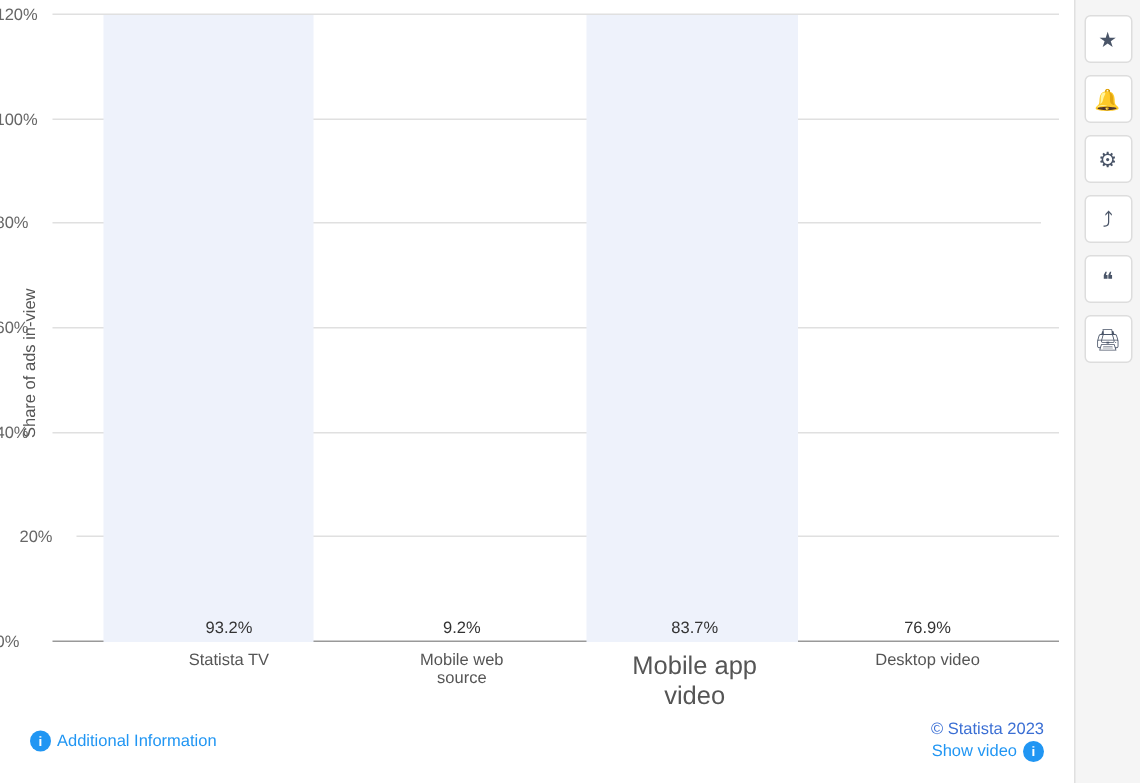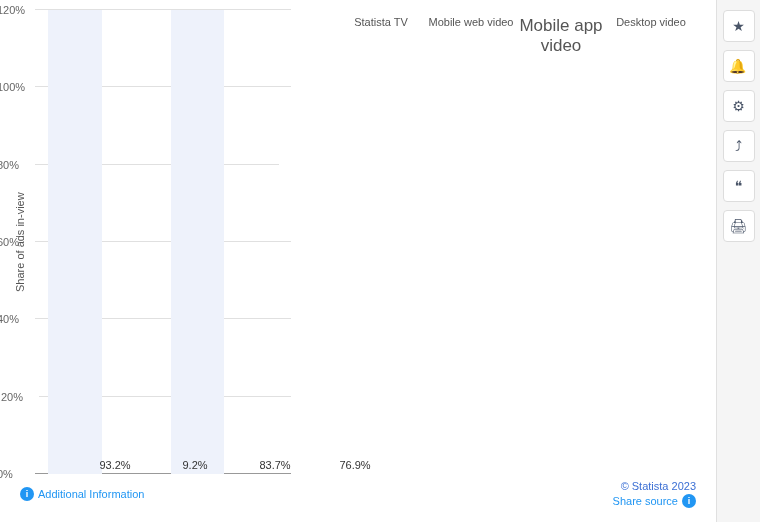--- a/index.html
+++ b/index.html
@@ -40,21 +40,21 @@
       display: flex;
       align-items: center;
       justify-content: center;
       padding: 0 4px;
       white-space: nowrap;
     }
 
     .chart-inner {
       flex: 1;
       display: flex;
-      flex-direction: row;
+      flex-direction: column;
     }
 
     .grid-and-bars {
       flex: 1;
       position: relative;
       margin-left: 5px;
     }
 
     .grid-line {
       position: absolute;
@@ -175,21 +175,21 @@
             </div>
             <div class="grid-line" style="bottom: 66.67%; position: absolute; left: 0px; right: 12px; border-top: 1px solid rgb(224, 224, 224);">
               <span class="grid-label">80%</span>
             </div>
             <div class="grid-line" style="bottom: 50%; position: absolute; left: 0px; right: 0px; border-top: 1px solid rgb(224, 224, 224); text-align: center;">
               <span class="grid-label">60%</span>
             </div>
             <div class="grid-line" style="bottom: 33.33%; position: absolute; left: 0px; right: 0px; border-top: 1px solid rgb(224, 224, 224);">
               <span class="grid-label">40%</span>
             </div>
-            <div class="grid-line" style="bottom: 16.67%; position: absolute; left: 4px; right: 0px; border-top: 1px solid rgb(224, 224, 224);">
+            <div class="grid-line" style="bottom: 16.67%; position: absolute; left: 16px; right: 0px; border-top: 1px solid rgb(224, 224, 224);">
               <span class="grid-label">20%</span>
             </div>
             <div class="grid-line" style="bottom: 0%; position: absolute; left: 0px; right: 0px; border-top: 1px solid rgb(153, 153, 153);">
               <span class="grid-label">0%</span>
             </div>
             <div style="position: absolute; top: 0px; bottom: 0px; left: 5%; width: 21%; background: rgb(238, 242, 251); z-index: 0;"></div>
             <div style="position: absolute; top: 0px; bottom: 0px; left: 53%; width: 21%; background: rgb(238, 242, 251); z-index: 0;"></div>
             <div style="position: absolute; inset: 0px 10px 0px 40px; display: flex; align-items: flex-end; justify-content: space-around; z-index: 1;">
               <div style="display: flex; flex-direction: column; align-items: center; width: 90px;">
                 <span style="font-size: 11px; color: rgb(51, 51, 51); margin-bottom: 3px;">93.2%</span>
@@ -205,35 +205,35 @@
               </div>
               <div style="display: flex; flex-direction: column; align-items: center; width: 90px; text-align: right;">
                 <span style="font-size: 11px; color: rgb(51, 51, 51); margin-bottom: 3px;">76.9%</span>
                 <div style="width: 80px; background-color: rgb(59, 111, 212); height: 64.0833%;"></div>
               </div>
             </div>
           </div>
         <div class="x-axis-labels" id="xLabels" style="display: flex; justify-content: space-around; padding-left: 40px; padding-right: 10px; padding-top: 6px;">
 
         <div style="font-size: 11px; color: rgb(85, 85, 85); text-align: center; width: 90px;">Statista TV</div>
-            <div style="font-size: 11px; color: rgb(85, 85, 85); text-align: center; width: 90px;">Mobile web video</div>
+            <div style="font-size: 11px; color: rgb(85, 85, 85); text-align: center; width: 90px;">Mobile web source</div>
             <div style="font-size: 17px; color: rgb(85, 85, 85); text-align: center; width: 90px;">Mobile app video</div>
             <div style="font-size: 11px; color: rgb(85, 85, 85); text-align: center; width: 90px;">Desktop video</div>
           </div>
       </div>
     </div>
     <div class="footer">
       <div class="footer-left">
         <span class="info-icon">i</span>
         <span>Additional Information</span>
       </div>
       <div class="footer-right">
         <span class="statista-credit">© Statista 2023</span>
         <div class="show-source">
-          <span>Share source</span>
+          <span>Show video</span>
           <span class="info-icon">i</span>
         </div>
       </div>
     </div>
   </div>
 
   <div class="sidebar" id="sidebar">
 
   <div class="sidebar-btn">★</div>
       <div class="sidebar-btn">🔔</div>

